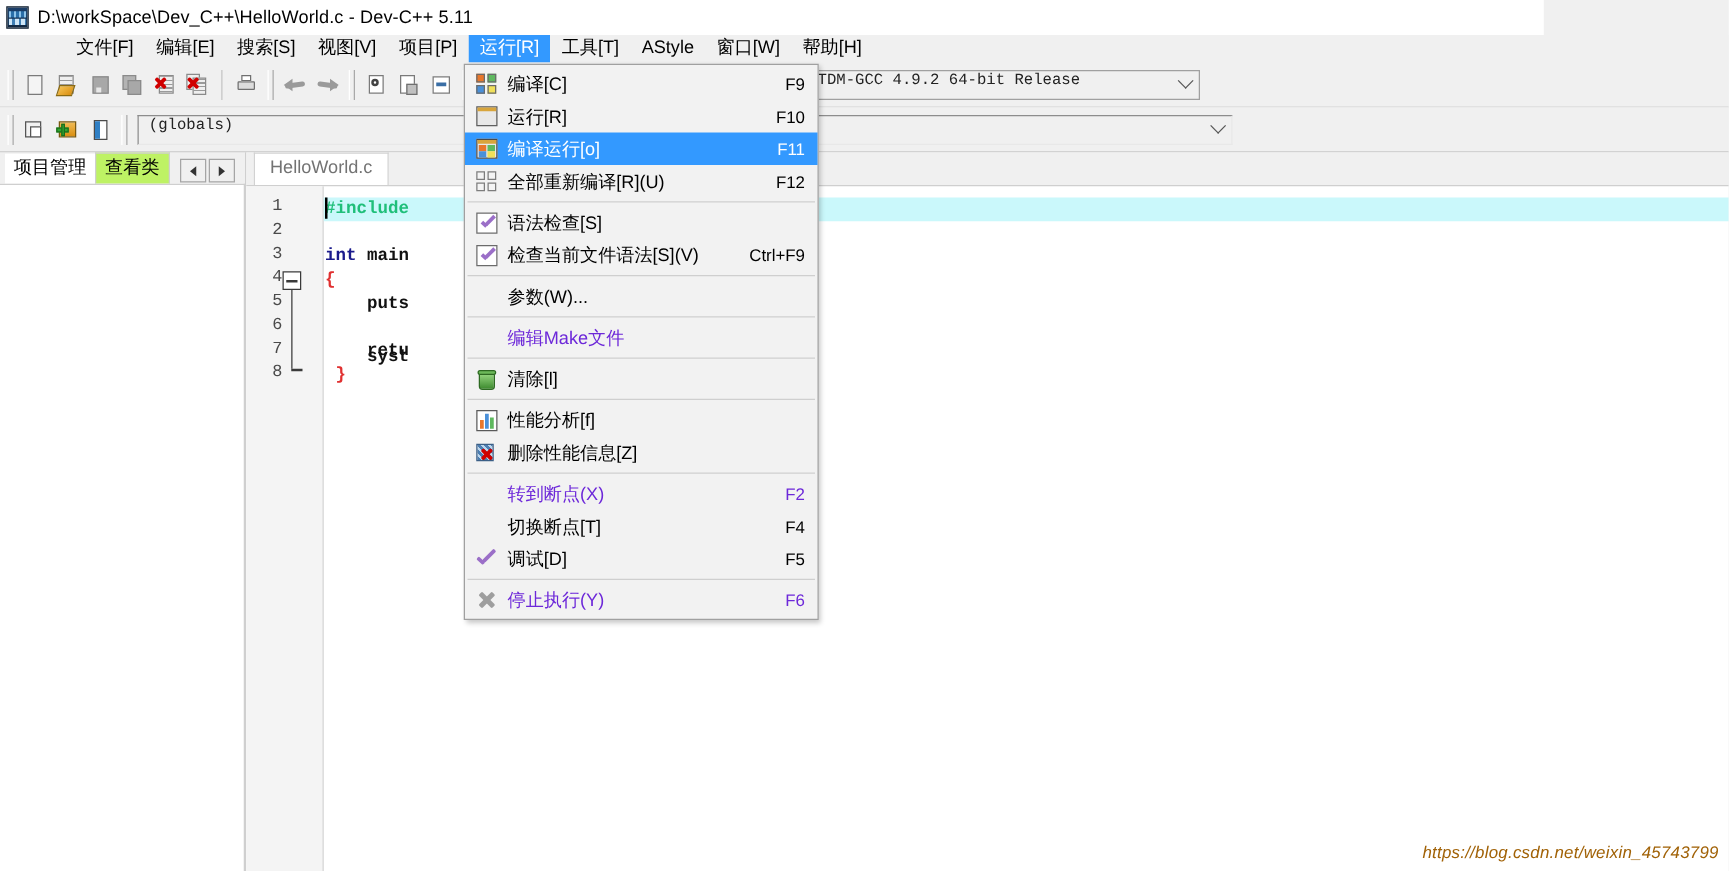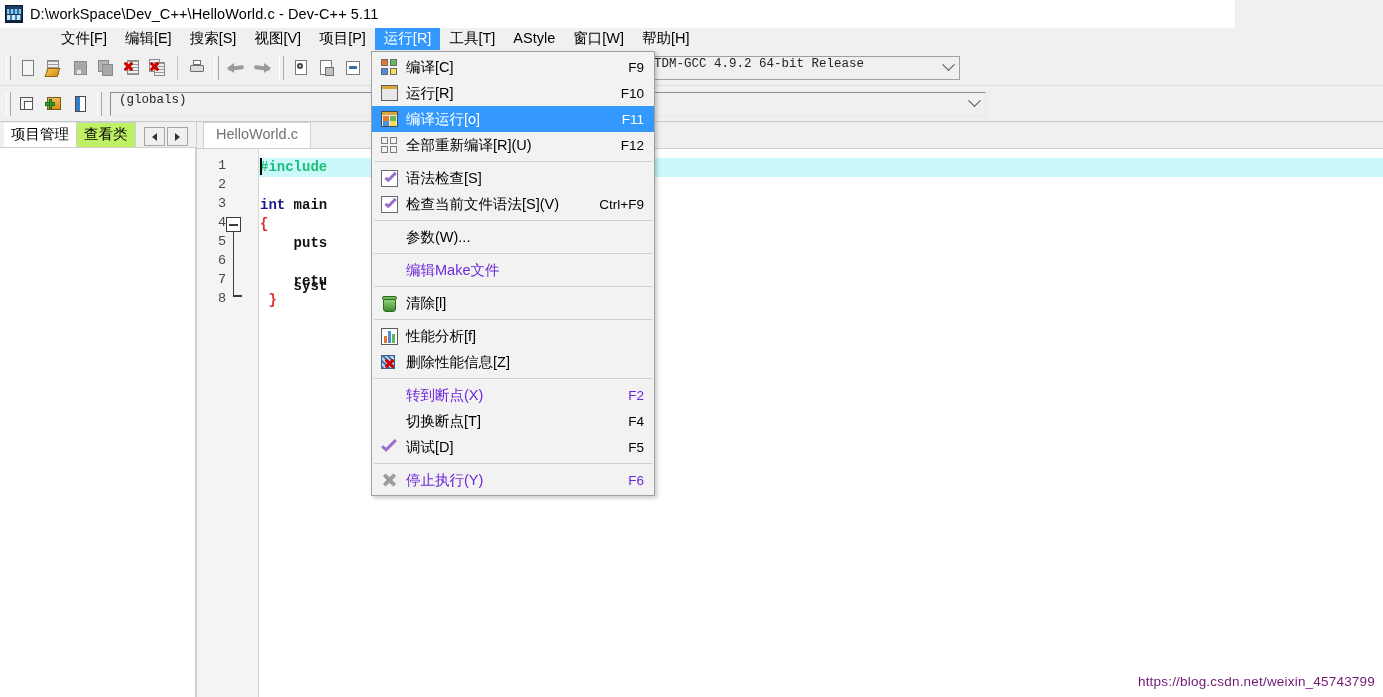--- a/index.html
+++ b/index.html
@@ -291,22 +291,22 @@
     background:#9b6fc8;transform:rotate(42deg);border-radius:1px;}
   .mi-bigcheck:after{content:"";position:absolute;left:5px;top:4px;width:13px;height:3.4px;
     background:#9b6fc8;transform:rotate(-45deg);border-radius:1px;}
   .mi-x{position:relative;width:17px;height:17px;}
   .mi-x:before,.mi-x:after{content:"";position:absolute;left:1px;top:6.5px;width:15px;height:4px;
     background:#9e9e9e;border-radius:1px;}
   .mi-x:before{transform:rotate(45deg);}
   .mi-x:after{transform:rotate(-45deg);}
 
   .watermark{
-    position:absolute;right:8px;bottom:8px;font-size:13.5px;color:#701a75;
-    letter-spacing:.2px;user-select:none;
+    position:absolute;right:8px;bottom:8px;font-size:13.5px;color:#a16207;
+    letter-spacing:.2px;user-select:none;font-style:italic;
   }
   .vsplit{position:absolute;left:196px;top:122px;width:1px;height:575px;background:#cfcfcf;}
 </style>
 </head>
 <body>
 
 <div id="app">
 
   <div class="titlebar">
     <div class="appicon"></div>

